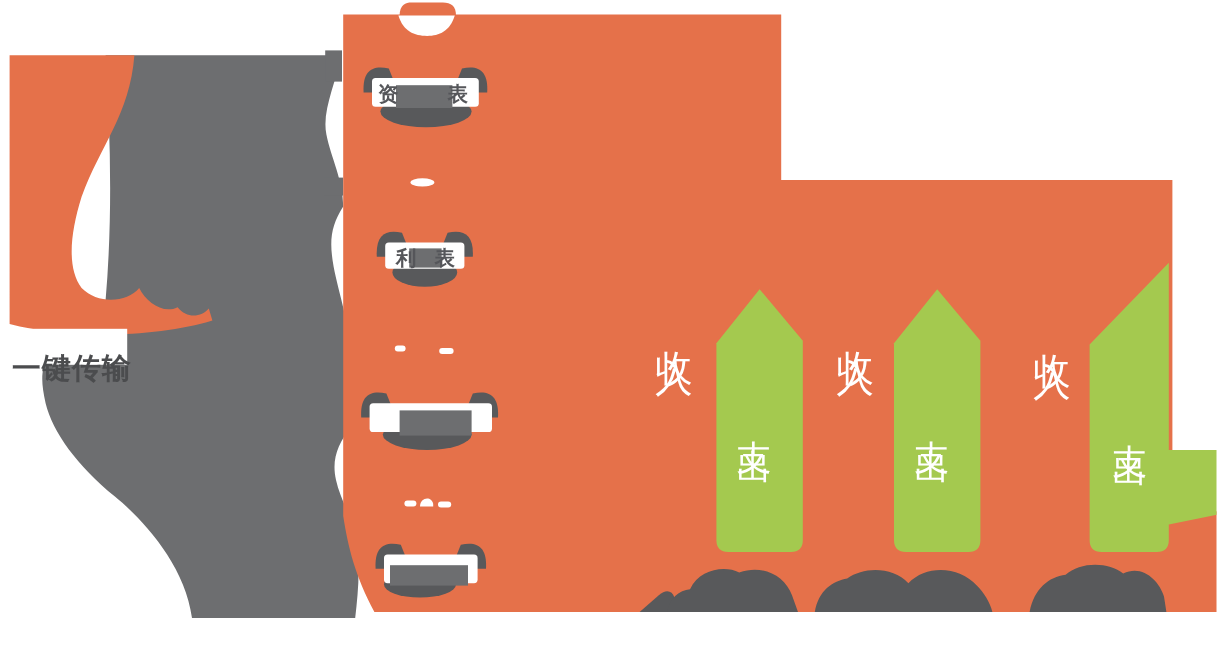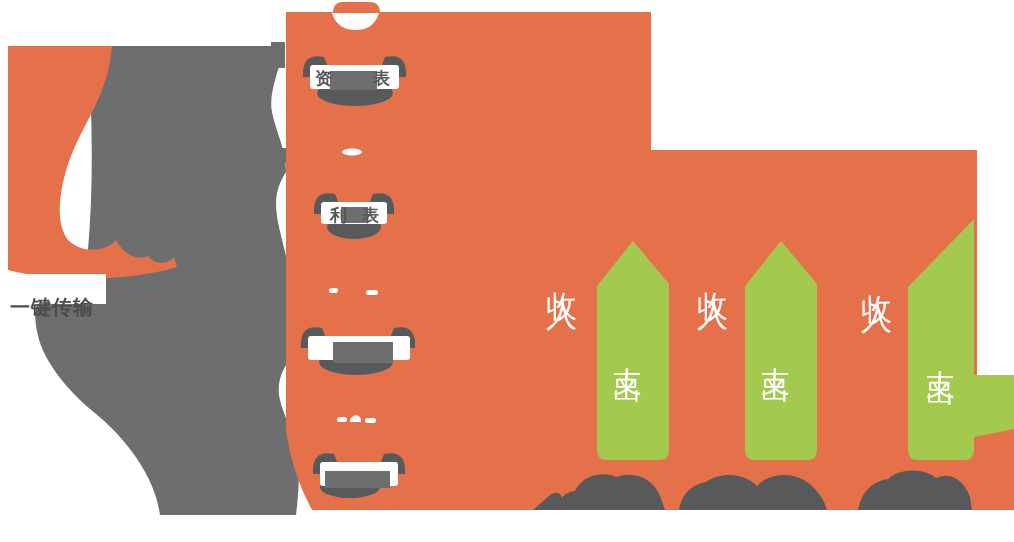--- a/index.html
+++ b/index.html
@@ -5,21 +5,21 @@
   html,body{margin:0;padding:0;background:#ffffff;}
   body{font-family:"Liberation Sans","DejaVu Sans",sans-serif;}
   #canvas{position:relative;width:1014px;height:542px;background:#ffffff;overflow:hidden;}
   #shapes{position:absolute;left:0;top:0;width:1014px;height:542px;display:block;}
   .overlay{position:absolute;left:0;top:0;width:1014px;height:542px;pointer-events:none;}
   .v-label{position:absolute;writing-mode:vertical-rl;text-orientation:upright;color:#ffffff;font-weight:500;line-height:1;}
   .income-label{font-size:31px;letter-spacing:6px;}
   .expense-label{font-size:29px;letter-spacing:7px;}
   .ribbon-char{position:absolute;font-size:17px;color:#55565a;font-weight:700;line-height:1;}
   .caption-band{position:absolute;left:0;top:274px;width:106px;height:30px;background:#ffffff;display:flex;align-items:center;}
-  .caption-text{font-size:20px;color:#4b4c4e;font-weight:700;letter-spacing:1px;padding-left:10px;white-space:nowrap;margin-top:36px;}
+  .caption-text{font-size:24px;color:#4b4c4e;font-weight:700;letter-spacing:1px;padding-left:10px;white-space:nowrap;margin-top:36px;}
 </style>
 </head>
 <body>
 
 <div id="canvas">
 
   <svg id="shapes" viewBox="0 0 1014 542" aria-hidden="true">
 
     <path fill="#6D6E70" d="
       M 88 46 L 284 46

